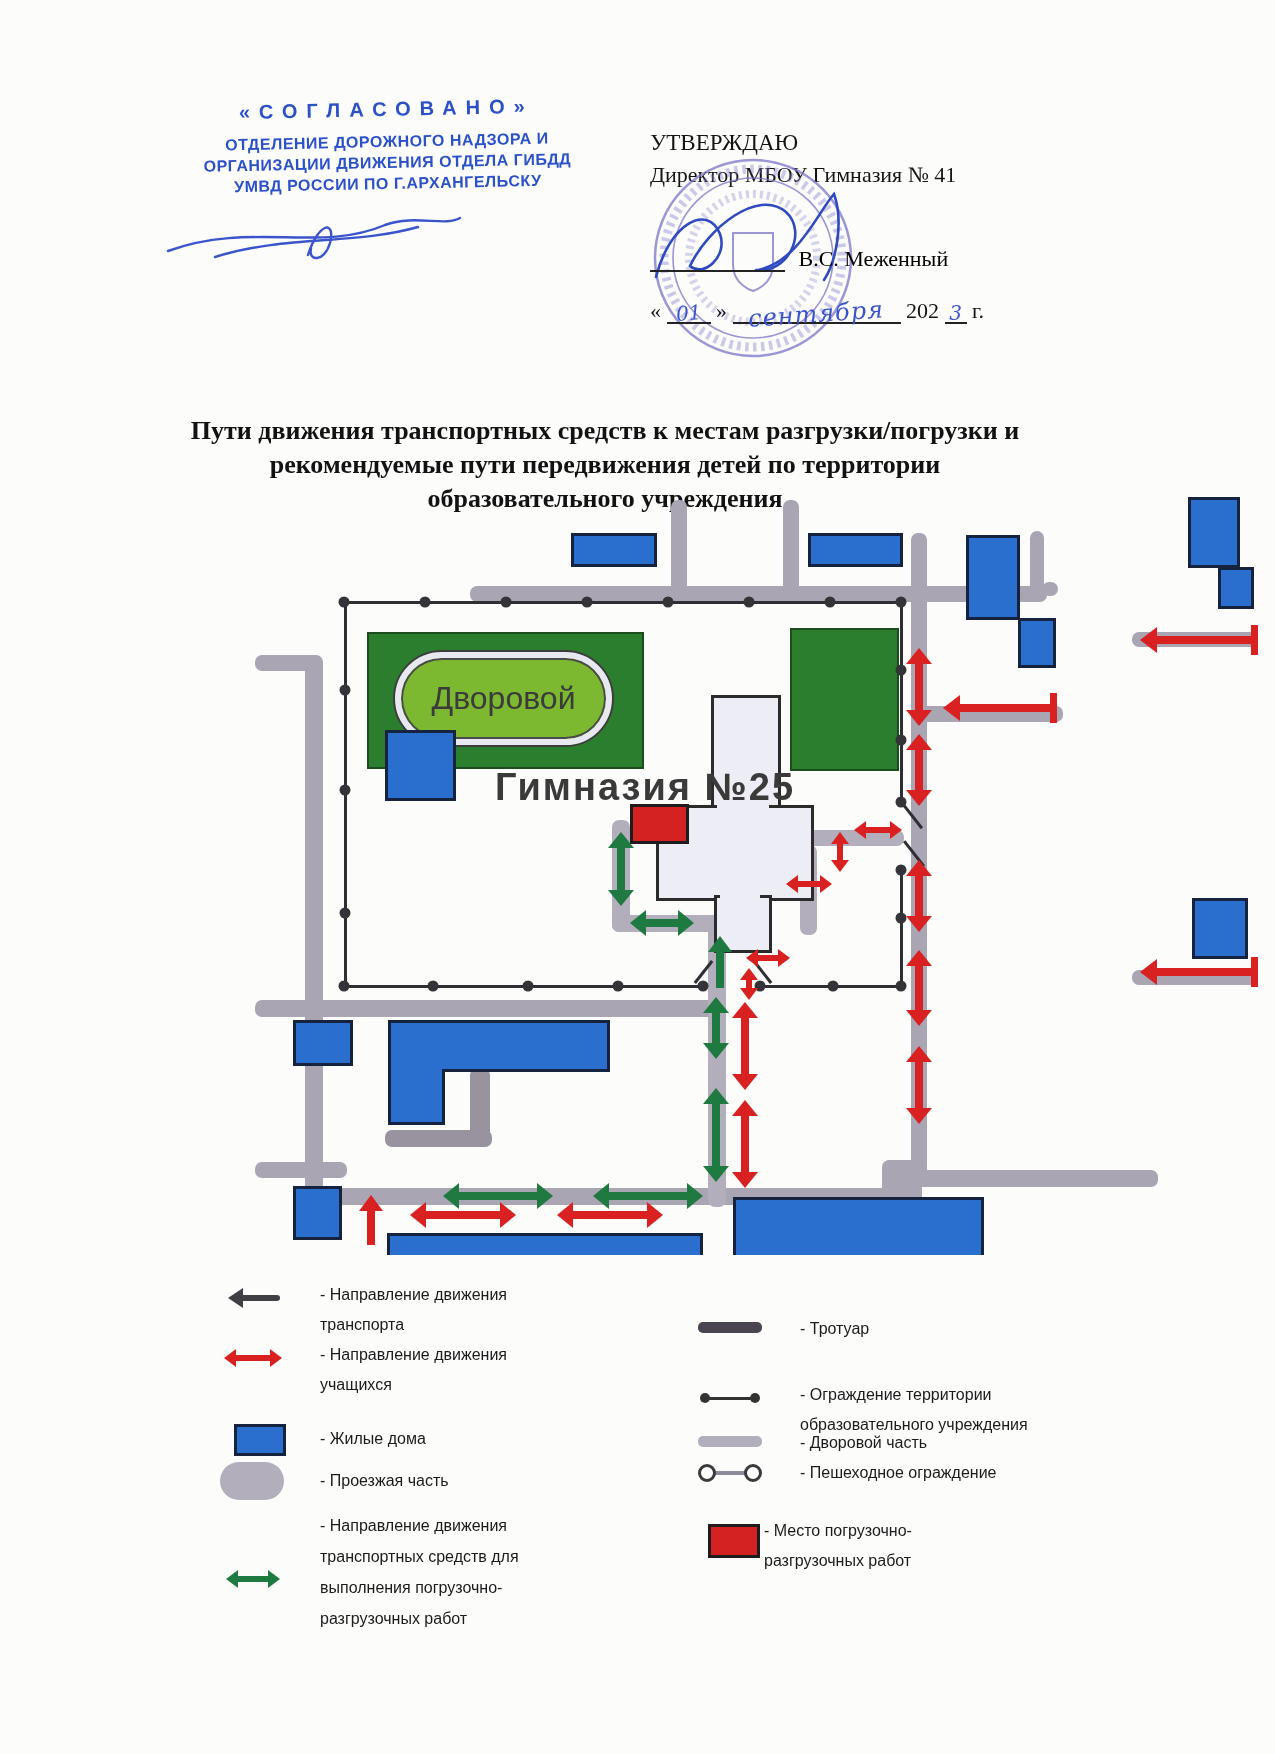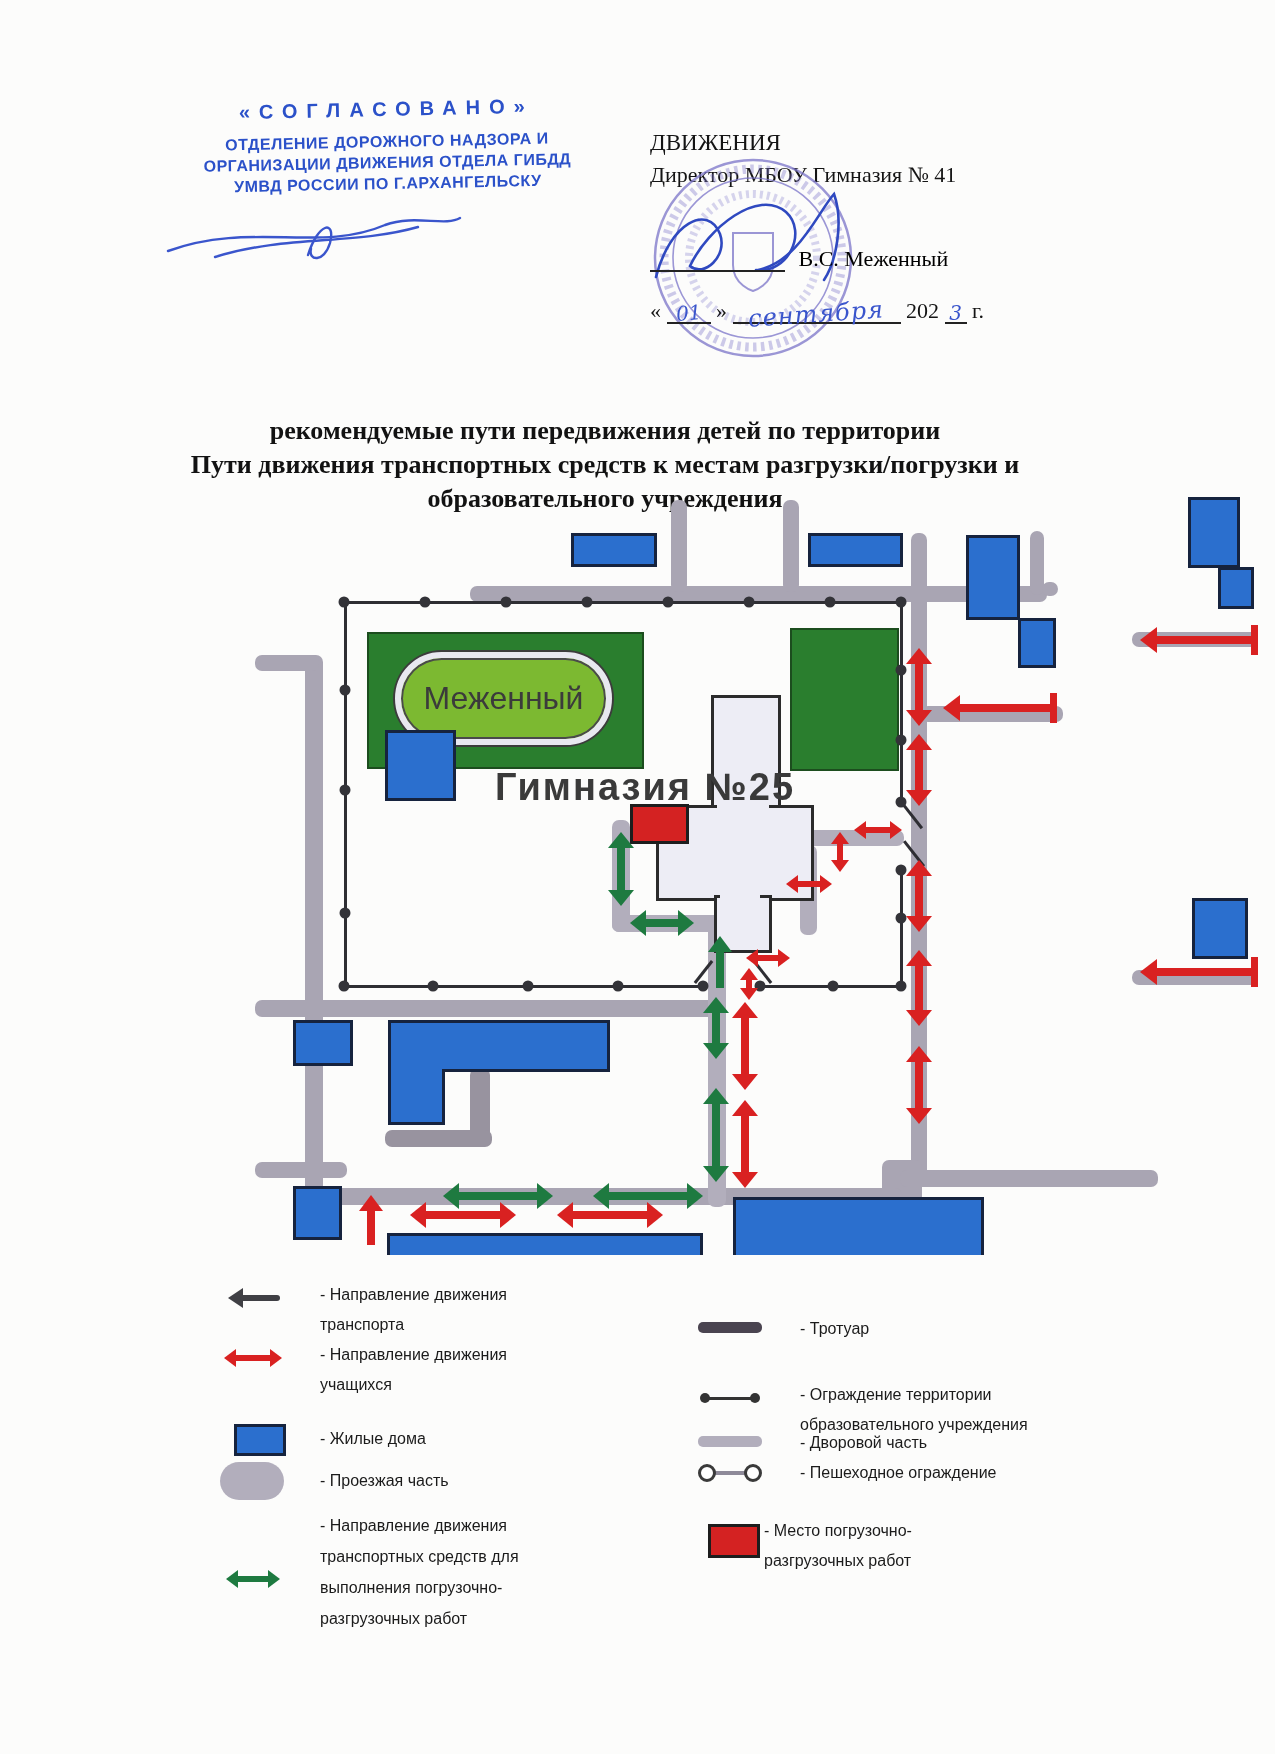--- a/index.html
+++ b/index.html
@@ -87,21 +87,21 @@
   </div>
   <svg class="abs" style="left:160px;top:205px" width="310" height="62">
     <g fill="none" stroke="#3a55cc" stroke-width="2.4" stroke-linecap="round">
       <path d="M8,46 C90,16 160,48 225,20 C255,9 285,22 300,13"></path>
       <path d="M55,52 C125,30 195,40 258,22"></path>
       <path d="M148,50 C158,18 176,14 170,38 C164,58 148,56 151,44"></path>
     </g>
   </svg>
 
   <div id="approve">
-    <div class="a1">ДВИЖЕНИЯ</div>
+    <div class="a1">УТВЕРЖДАЮ</div>
     <div class="a2">Директор МБОУ Гимназия № 41</div>
   </div>
   <svg class="abs" style="left:628px;top:148px;opacity:.75" width="250" height="218">
     <g fill="none" stroke="#7b74c9">
       <circle cx="125" cy="110" r="98" stroke-width="2.5"></circle>
       <circle cx="125" cy="110" r="80" stroke-width="1.6"></circle>
       <circle cx="125" cy="110" r="89" stroke-width="9" stroke-dasharray="3.5 4.5" opacity=".5"></circle>
       <circle cx="125" cy="110" r="64" stroke-width="8" stroke-dasharray="3 4" opacity=".4"></circle>
       <path d="M105,85 h40 v32 c0,20 -20,26 -20,26 c0,0 -20,-6 -20,-26 z" stroke-width="2"></path>
     </g>
@@ -120,22 +120,22 @@
     <span>«</span>
     <span class="sigline" style="width:44px;text-align:center"><span class="hand" style="font-size:20px;display:inline-block;transform:rotate(-5deg)">01</span></span>
     <span>»</span>
     <span class="sigline" style="width:168px;text-align:center"><span class="hand" style="font-size:24px;display:inline-block;transform:rotate(-4deg);letter-spacing:1px">сентября</span></span>
     <span>202</span>
     <span class="sigline" style="width:22px;text-align:center"><span class="hand" style="font-size:20px">3</span></span>
     <span>г.</span>
   </div>
 
   <div id="title">
+    <div>Пути движения транспортных средств к местам разгрузки/погрузки и</div>
     <div>рекомендуемые пути передвижения детей по территории</div>
-    <div>Пути движения транспортных средств к местам разгрузки/погрузки и</div>
     <div>образовательного учреждения</div>
   </div>
 
   <div id="map">
 
     <div class="road" style="left:215px;top:116px;width:577px;height:16px"></div>
     <div class="road" style="left:416px;top:30px;width:16px;height:92px"></div>
     <div class="road" style="left:528px;top:30px;width:16px;height:92px"></div>
     <div class="road" style="left:656px;top:63px;width:16px;height:648px"></div>
     <div class="road" style="left:627px;top:690px;width:40px;height:46px"></div>
@@ -153,21 +153,21 @@
     <div class="road" style="left:877px;top:162px;width:126px;height:15px"></div>
     <div class="road" style="left:877px;top:500px;width:126px;height:15px"></div>
     <div class="road court" style="left:357px;top:350px;width:18px;height:112px"></div>
     <div class="road court" style="left:357px;top:445px;width:122px;height:17px"></div>
     <div class="road court" style="left:453px;top:445px;width:18px;height:292px"></div>
     <div class="road court" style="left:545px;top:375px;width:17px;height:90px"></div>
     <div class="road court" style="left:545px;top:360px;width:104px;height:16px"></div>
 
     <div class="field" style="left:112px;top:162px;width:273px;height:133px"></div>
     <div id="oval">
-        <span>Меженный</span>
+        <span>Дворовой</span>
       </div>
     <div class="field" style="left:535px;top:158px;width:105px;height:139px"></div>
 
     <div class="fence" style="left:89px;top:131px;width:558px;height:3px"></div>
     <div class="fence" style="left:89px;top:131px;width:3px;height:386px"></div>
     <div class="fence" style="left:89px;top:515px;width:360px;height:3px"></div>
     <div class="fence" style="left:505px;top:515px;width:142px;height:3px"></div>
     <div class="fence" style="left:645px;top:131px;width:3px;height:201px"></div>
     <div class="fence" style="left:645px;top:400px;width:3px;height:118px"></div>
     <div class="gdiag" style="left:646px;top:334px;transform:rotate(-38deg);transform-origin:top left"></div>

